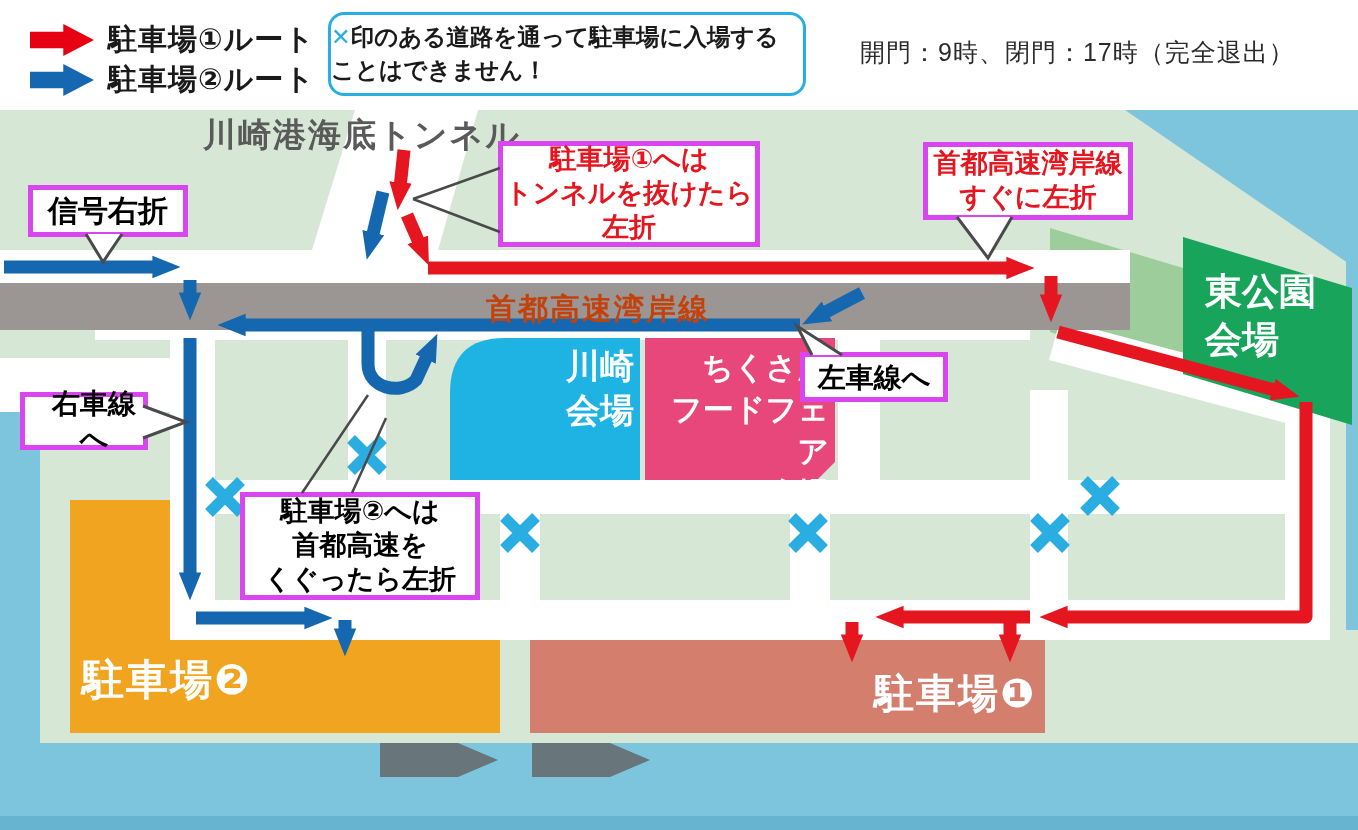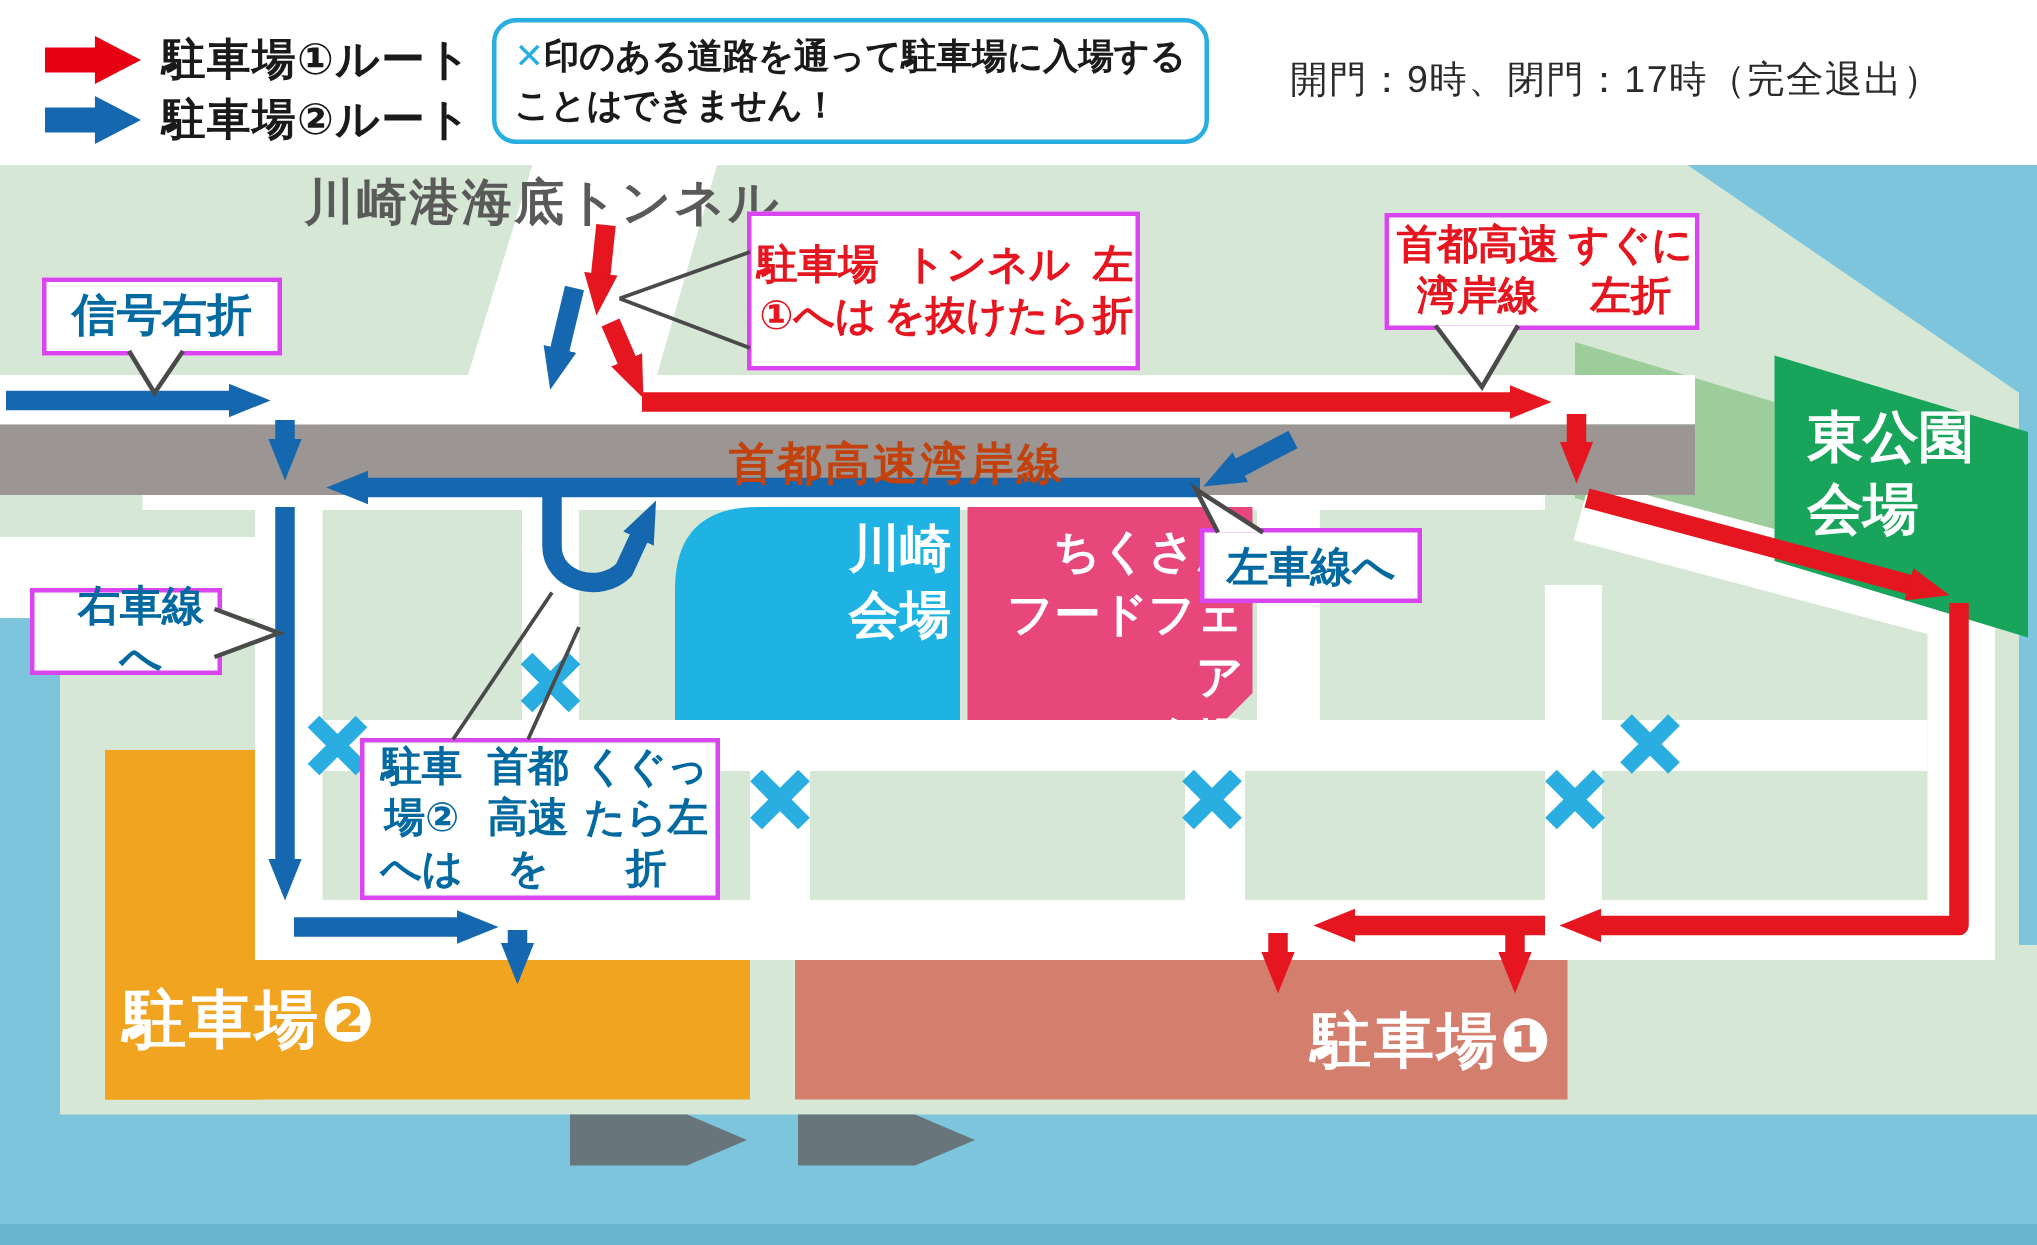--- a/index.html
+++ b/index.html
@@ -10,41 +10,41 @@
   .legend-row{position:absolute;left:30px;display:flex;align-items:center;gap:14px;}
   .legend-row.r1{top:20px;}
   .legend-row.r2{top:60px;}
   .block-arrow{width:64px;height:32px;
      clip-path:polygon(0 24%,52% 24%,52% 0,100% 50%,52% 100%,52% 76%,0 76%);}
   .block-arrow.red{background:#e60012;}
   .block-arrow.blue{background:#1567b0;}
   .legend-label{font-size:29px;font-weight:bold;color:#1a1a1a;letter-spacing:1px;}
   .notice-box{position:absolute;left:328px;top:12px;width:478px;height:84px;
      border:3px solid #2aaee2;border-radius:16px;background:#fff;
-     display:flex;flex-direction:column;justify-content:center;padding:2px 12px;box-sizing:border-box;}
+     display:flex;flex-direction:column;justify-content:center;padding:2px 0;box-sizing:border-box;}
   .notice-line{font-size:23.5px;font-weight:bold;color:#1a1a1a;line-height:1.4;white-space:nowrap;}
   .notice-x{color:#2aaee2;font-weight:bold;}
   .hours{position:absolute;left:860px;top:36px;font-size:25px;font-weight:normal;color:#2b2b2b;letter-spacing:1px;}
   
   .map{position:absolute;left:0;top:110px;width:1358px;height:720px;background:#d6e8d5;overflow:hidden;}
   .map-art{position:absolute;left:0;top:0;z-index:1;}
   .pointer-art{position:absolute;left:0;top:0;z-index:40;pointer-events:none;}
   .maplabel{position:absolute;z-index:10;font-weight:bold;white-space:nowrap;}
   .lbl-tunnel{left:203px;top:3px;font-size:33px;color:#5a5a5a;letter-spacing:2px;}
   .lbl-expressway{left:468px;top:179px;width:260px;text-align:center;font-size:30px;color:#c2410c;letter-spacing:2px;}
   .venue-text{position:absolute;z-index:10;font-weight:bold;color:#fff;}
   .vt-marien{left:452px;top:235px;width:182px;text-align:right;font-size:34px;line-height:1.28;}
   .vt-food{left:647px;top:237px;width:182px;text-align:right;font-size:31px;line-height:1.36;}
   .vt-park{left:1205px;top:158px;font-size:37px;line-height:1.3;}
   .lbl-p2{left:82px;top:542px;font-size:42px;color:#fff;letter-spacing:2px;}
   .lbl-p1{left:874px;top:556px;font-size:40px;color:#fff;letter-spacing:2px;}
-  .bubble{position:absolute;background:#fff;border:3px solid #d946ef;z-index:30;
-     display:flex;flex-direction:row;justify-content:center;align-items:center;
+  .bubble{position:absolute;background:#fff;border:5px solid #d946ef;z-index:30;
+     display:flex;flex-direction:column;justify-content:center;align-items:center;
      text-align:center;font-weight:bold;line-height:1.25;box-sizing:border-box;}
-  .bb-blue{color:#0369a1;}
+  .bb-blue{color:#000000;}
   .bb-red{color:#e5161f;}
   .bub-signal-right{left:28px;top:75px;width:160px;height:52px;font-size:30px;}
   .bub-p1-tunnel{left:498px;top:31px;width:262px;height:106px;font-size:27px;}
   .bub-signal-left{left:923px;top:32px;width:210px;height:78px;font-size:27px;}
   .bub-left-lane{left:800px;top:242px;width:148px;height:50px;font-size:28px;}
   .bub-right-lane{left:20px;top:282px;width:128px;height:58px;font-size:28px;padding-left:20px;}
   .bub-p2-under{left:240px;top:382px;width:240px;height:108px;font-size:27px;}
 </style>
 </head>
 <body>

